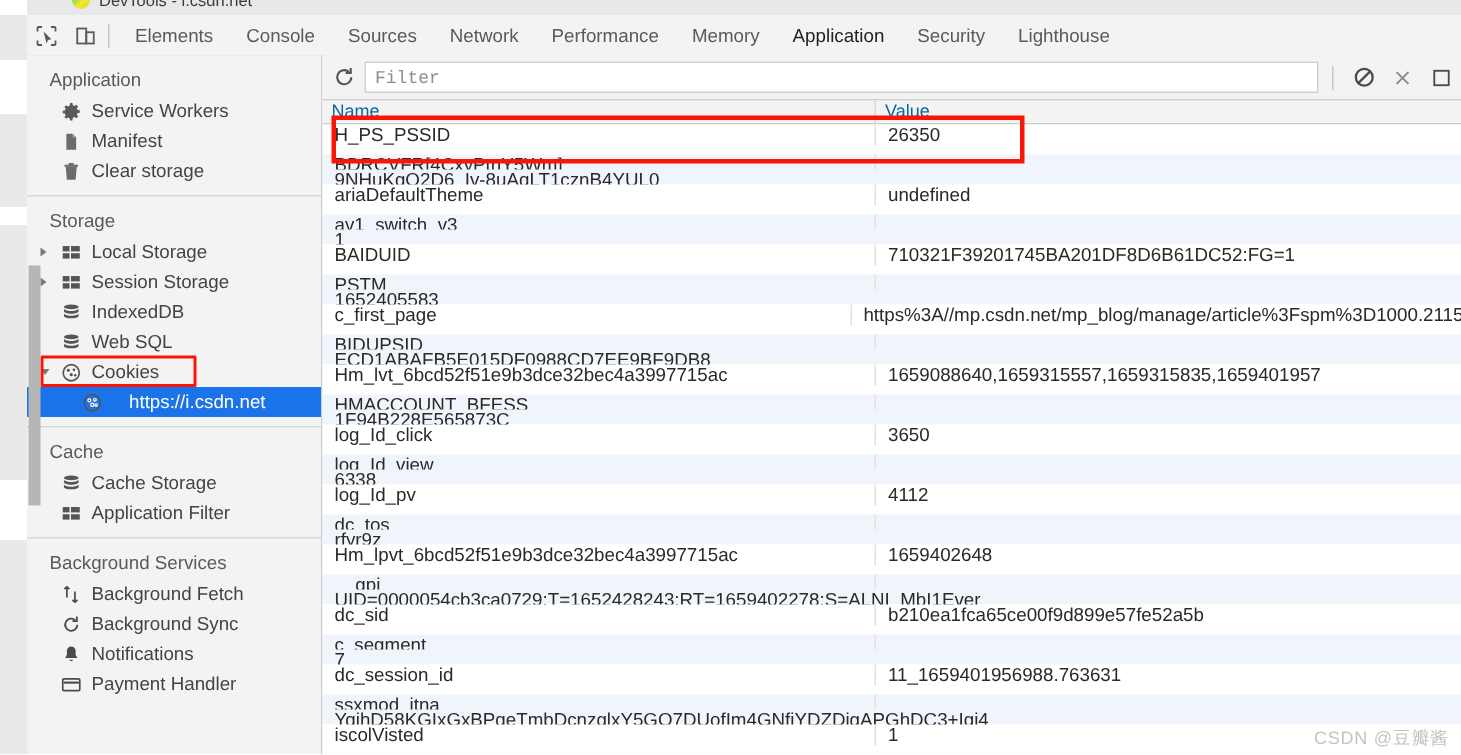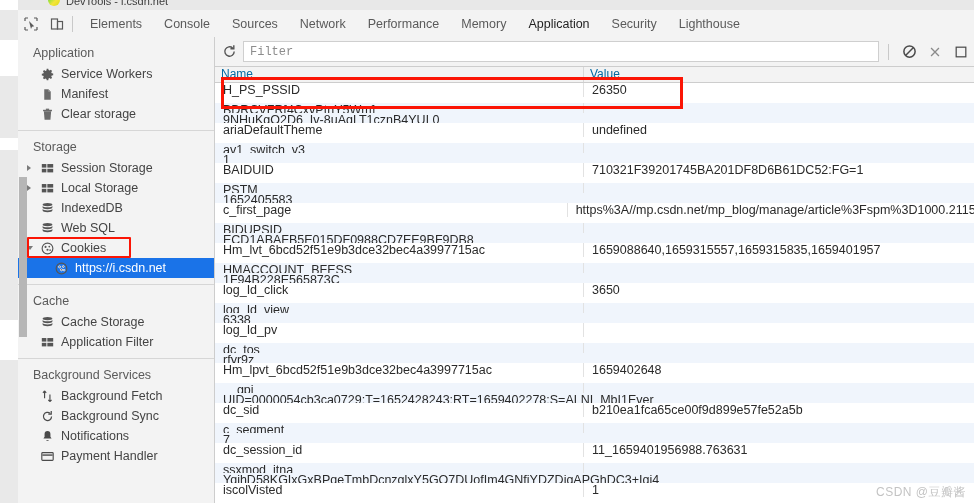--- a/index.html
+++ b/index.html
@@ -181,33 +181,33 @@
             <div class="sb-item" style="position: relative;">
               <span class="twisty"></span>
               <span class="ic">
                 <svg width="13" height="13" viewBox="0 0 16 16">
                   <rect x="1" y="2.5" width="5.6" height="4.4" fill="#555"></rect>
                   <rect x="7.8" y="2.5" width="7.2" height="4.4" fill="#555"></rect>
                   <rect x="1" y="8.4" width="5.6" height="4.4" fill="#555"></rect>
                   <rect x="7.8" y="8.4" width="7.2" height="4.4" fill="#555"></rect>
                 </svg>
               </span>
-              <span>Session Storage</span>
+              <span>Local Storage</span>
             </div>
             <div class="sb-item" style="position: relative;">
               <span class="twisty"></span>
               <span class="ic">
                 <svg width="13" height="13" viewBox="0 0 16 16">
                   <rect x="1" y="2.5" width="5.6" height="4.4" fill="#555"></rect>
                   <rect x="7.8" y="2.5" width="7.2" height="4.4" fill="#555"></rect>
                   <rect x="1" y="8.4" width="5.6" height="4.4" fill="#555"></rect>
                   <rect x="7.8" y="8.4" width="7.2" height="4.4" fill="#555"></rect>
                 </svg>
               </span>
-              <span>Local Storage</span>
+              <span>Session Storage</span>
             </div>
             <div class="sb-item" style="position: relative;">
               <span class="ic">
                 <svg width="13" height="13" viewBox="0 0 16 16">
                   <ellipse cx="8" cy="3.2" rx="6" ry="2" fill="#555"></ellipse>
                   <path d="M2 4.6v2.2c0 1.1 2.7 2 6 2s6-.9 6-2V4.6c0 1.1-2.7 2-6 2s-6-.9-6-2z" fill="#555"></path>
                   <path d="M2 8.4v2.2c0 1.1 2.7 2 6 2s6-.9 6-2V8.4c0 1.1-2.7 2-6 2s-6-.9-6-2z" fill="#555"></path>
                 </svg>
               </span>
               <span>IndexedDB</span>
@@ -229,21 +229,21 @@
                   <circle cx="8" cy="8" r="6.6" fill="none" stroke="#555" stroke-width="1.4"></circle>
                   <circle cx="5.6" cy="6" r="1.25" fill="#555"></circle>
                   <circle cx="10.2" cy="5.6" r="1.1" fill="#555"></circle>
                   <circle cx="8" cy="9.6" r="1.3" fill="#555"></circle>
                   <circle cx="11.2" cy="10" r="1" fill="#555"></circle>
                 </svg>
               </span>
               <span>Cookies</span>
               <span class="sb-hl" style="top: -1px; left: 9px;"></span>
             </div>
-            <div class="sb-item child selected" style="position: relative;">
+            <div class="sb-item child selected" style="position: relative; gap: 11px;">
               <span class="ic">
                 <svg width="13" height="13" viewBox="0 0 16 16">
                   <circle cx="8" cy="8" r="6.6" fill="none" stroke="#555" stroke-width="1.4"></circle>
                   <circle cx="5.6" cy="6" r="1.25" fill="#555"></circle>
                   <circle cx="10.2" cy="5.6" r="1.1" fill="#555"></circle>
                   <circle cx="8" cy="9.6" r="1.3" fill="#555"></circle>
                   <circle cx="11.2" cy="10" r="1" fill="#555"></circle>
                 </svg>
               </span>
               <span>https://i.csdn.net</span>
@@ -398,20 +398,21 @@
             <div class="trow even">
               <div class="td name">log_Id_click</div>
               <div class="td value">3650</div>
             </div>
             <div class="trow odd">
               <div class="td name">log_Id_view</div>
               <div class="td value">6338</div>
             </div>
             <div class="trow even">
               <div class="td name">log_Id_pv</div>
+              <div class="td value">4112</div>
             </div>
             <div class="trow odd">
               <div class="td name">dc_tos</div>
               <div class="td value">rfyr9z</div>
             </div>
             <div class="trow even">
               <div class="td name">Hm_lpvt_6bcd52f51e9b3dce32bec4a3997715ac</div>
               <div class="td value">1659402648</div>
             </div>
             <div class="trow odd">

